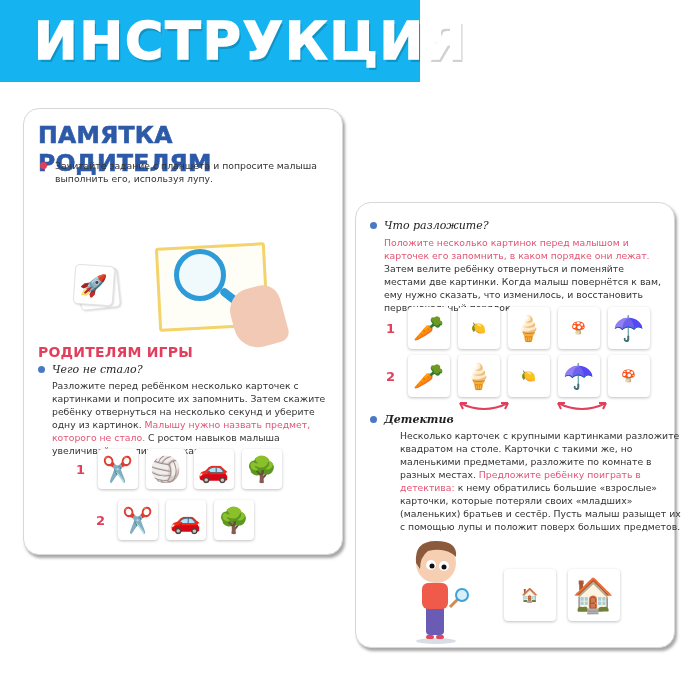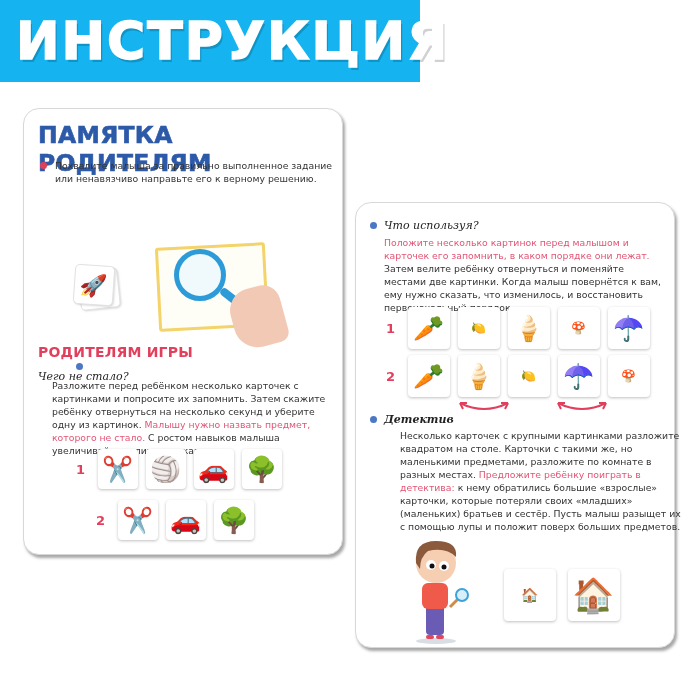--- a/index.html
+++ b/index.html
@@ -2,21 +2,21 @@
 <html><head>
   <meta charset="utf-8">
   <style>
     * { box-sizing: border-box; margin: 0; padding: 0; }
     html, body { width: 700px; height: 700px; background: #ffffff; overflow: hidden; }
     body { position: relative; font-family: "DejaVu Sans", sans-serif; color: #2a2a2a; }
 
     .banner {
       position: absolute; left: 0; top: 0; width: 420px; height: 82px;
       background: #15b4f0;
-      display: flex; align-items: center; padding-left: 16px;
+      display: flex; align-items: center; padding-left: 34px;
     }
     .banner-title {
       font-family: "DejaVu Sans", sans-serif; font-weight: 900;
       font-size: 52px; letter-spacing: 2px; color: #ffffff;
       text-shadow: 2px 3px 0 rgba(0,0,0,0.18);
       -webkit-text-stroke: 1.5px #ffffff;
       line-height: 1;
     }
 
     .card {
@@ -91,37 +91,37 @@
 </head>
 <body>
 
 <div class="banner">
   <span class="banner-title">ИНСТРУКЦИЯ</span>
 </div>
 
 <div class="card card-left">
   <div class="memo-title">ПАМЯТКА РОДИТЕЛЯМ</div>
   <div class="bullets">
-    <div class="bullet-item">Похвалите малыша за правильно выполненное задание или ненавязчиво направьте его к верному решению.</div>
+    <div class="bullet-item">Зачитайте задание с планшета и попросите малыша выполнить его, используя лупу.</div>
   </div>
 
   <div class="illus">
     <div class="deck">
       <div class="c c1"></div>
       <div class="c c2" style="display:flex;align-items:center;justify-content:center;font-size:22px;">🚀</div>
     </div>
     <div class="tablet"></div>
     <div class="lens"></div>
     <div class="lens-handle"></div>
     <div class="hand"></div>
   </div>
 
   <div class="section-title">РОДИТЕЛЯМ ИГРЫ</div>
 
-  <div class="game-head" style="left:14px; top:254px;flex-direction:column;">
+  <div class="game-head" style="left:14px; top:254px;">
     <span class="dot"></span>
     <span class="name">Чего не стало?</span>
   </div>
   <div class="game-text" style="left:28px; top:270px; width:284px;">
     <span>Разложите перед ребёнком несколько карточек с картинками и попросите их запомнить. Затем скажите ребёнку отвернуться на несколько секунд и уберите одну из картинок. </span><span class="hl">Малышу нужно назвать предмет, которого не стало.</span><span> С ростом навыков малыша увеличивайте количество картинок.</span>
   </div>
 
   <div class="row" style="left:52px; top:340px;">
     <span class="row-num">1</span>
     <div class="pic">✂️</div>
@@ -133,21 +133,21 @@
     <span class="row-num">2</span>
     <div class="pic">✂️</div>
     <div class="pic">🚗</div>
     <div class="pic">🌳</div>
   </div>
 </div>
 
 <div class="card card-right">
   <div class="game-head" style="left:14px; top:16px;">
     <span class="dot"></span>
-    <span class="name">Что используя?</span>
+    <span class="name">Что разложите?</span>
   </div>
   <div class="game-text" style="left:28px; top:33px; width:284px;">
     <span class="hl">Положите несколько картинок перед малышом и карточек его запомнить, в каком порядке они лежат.</span><span> Затем велите ребёнку отвернуться и поменяйте местами две картинки. Когда малыш повернётся к вам, ему нужно сказать, что изменилось, и восстановить первоначальный порядок.</span>
   </div>
 
   <div class="row" style="left:30px; top:104px;">
     <span class="row-num">1</span>
     <div class="pic md">🥕</div>
     <div class="pic md sm">🍋</div>
     <div class="pic md">🍦</div>

